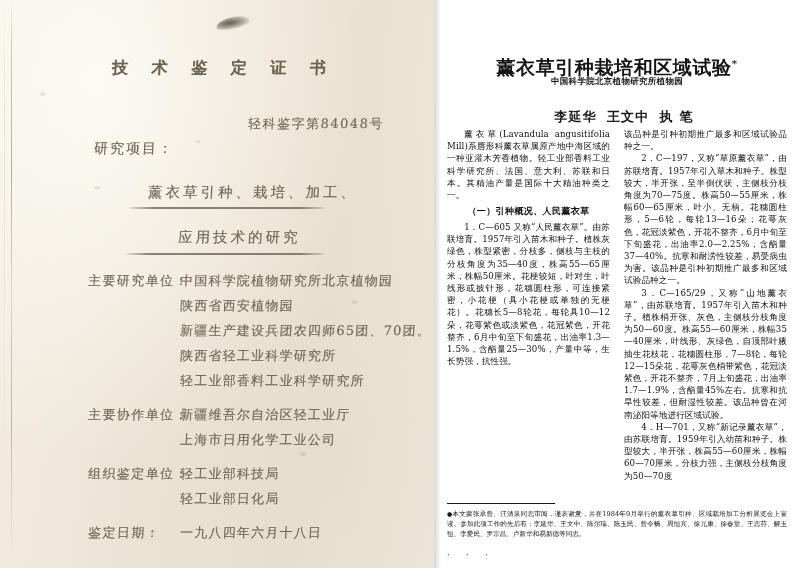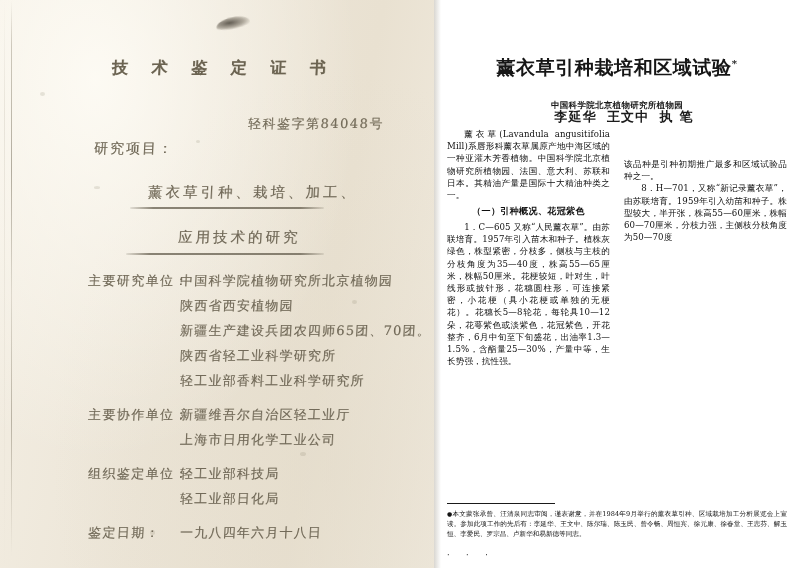--- a/index.html
+++ b/index.html
@@ -145,21 +145,21 @@
     font-size: 19px;
     letter-spacing: .6px;
     color: #161616;
   }
   .art-title sup {
     font-size: 10px;
     vertical-align: super;
   }
   .art-affil {
     position: absolute;
-    left: 0; top: 100px;
+    left: 0; top: 76px;
     width: 366px;
     text-align: center;
     font-size: 8.5px;
     font-weight: 700;
     letter-spacing: .3px;
     color: #1b1b1b;
   }
   .art-authors {
     position: absolute;
     left: 0; top: 108px;
@@ -185,21 +185,21 @@
     font-family: "DejaVu Serif", "Liberation Serif", serif;
     font-size: 8.6px;
     line-height: 1.42;
     color: #0f0f0f;
     text-align: justify;
     text-justify: inter-ideograph;
     letter-spacing: .1px;
     overflow: hidden;
   }
   .col p { margin: 0; text-indent: 2em; }
-  .col p.noind { text-indent: 0; margin-top: 30px; }
+  .col p.noind { text-indent: 0; }
   .sec-head {
     margin: 4px 0 3px 0 !important;
     text-indent: 0 !important;
     text-align: center;
     font-weight: 700;
     font-size: 9px;
     letter-spacing: .4px;
   }
 
   .fn-rule {
@@ -300,28 +300,30 @@
 
     <div class="art-affil">中国科学院北京植物研究所植物园</div>
 
     <div class="art-authors">
       <span>李延华</span><span class="sep"></span><span>王文中</span><span class="sep"></span><span>执 笔</span>
     </div>
 
     <div class="cols">
 
       <div class="col">
-        <p>薰衣草(Lavandula angusitifolia Mill)系唇形科薰衣草属原产地中海区域的一种亚灌木芳香植物。中国科学院北京植物研究所植物园、法国、意大利、苏联和日本。其精油产量是国际十大精油种类之一。</p>
-        <p class="sec-head">（一）引种概况、花冠紫色</p>
+        <p>薰衣草(Lavandula angusitifolia Mill)系唇形科薰衣草属原产地中海区域的一种亚灌木芳香植物。轻工业部香料工业科学研究所、法国、意大利、苏联和日本。其精油产量是国际十大精油种类之一。</p>
+        <p class="sec-head">（一）引种概况、人民薰衣草</p>
         <p>1．C—605 又称“人民薰衣草”。由苏联培育。1957年引入苗木和种子。植株灰绿色，株型紧密，分枝多，侧枝与主枝的分枝角度为35—40度，株高55—65厘米，株幅50厘米。花梗较短，叶对生，叶线形或披针形，花穗圆柱形，可连接紧密，小花梗（具小花梗或单独的无梗花）。花穗长5—8轮花，每轮具10—12朵，花萼紫色或淡紫色，花冠紫色，开花整齐，6月中旬至下旬盛花，出油率1.3—1.5%，含酯量25—30%，产量中等，生长势强，抗性强。</p>
       </div>
 
       <div class="col">
         <p class="noind">该品种是引种初期推广最多和区域试验品种之一。</p>
-        <p>8．H—701，又称“新记录薰衣草”，由苏联培育。1959年引入幼苗和种子。株型较大，半开张，株高55—60厘米，株幅60—70厘米，分枝力强，主侧枝分枝角度为50—70度</p>
+        <p>2．C—197，又称“草原薰衣草”，由苏联培育。1957年引入草木和种子。株型较大，半开张，呈半倒伏状，主侧枝分枝角度为70—75度。株高50—55厘米，株幅60—65厘米，叶小、无柄。花穗圆柱形，5—6轮，每轮13—16朵；花萼灰色，花冠淡紫色，开花不整齐，6月中旬至下旬盛花，出油率2.0—2.25%，含酯量37—40%。抗寒和耐涝性较差，易受病虫为害。该品种是引种初期推广最多和区域试验品种之一。</p>
+        <p>3．C—165/29，又称“山地薰衣草”，由苏联培育。1957年引入苗木和种子。植株梢开张、灰色，主侧枝分枝角度为50—60度。株高55—60厘米，株幅35—40厘米，叶线形、灰绿色，自顶部叶腋抽生花枝花，花穗圆柱形，7—8轮，每轮12—15朵花，花萼灰色梢带紫色，花冠淡紫色，开花不整齐，7月上旬盛花，出油率1.7—1.9%，含酯量45%左右。抗寒和抗旱性较差，但耐湿性较差。该品种曾在河南泌阳等地进行区域试验。</p>
+        <p>4．H—701，又称“新记录薰衣草”，由苏联培育。1959年引入幼苗和种子。株型较大，半开张，株高55—60厘米，株幅60—70厘米，分枝力强，主侧枝分枝角度为50—70度</p>
       </div>
 
     </div>
 
     <div class="fn-rule"></div>
     <div class="footnote">
       <span class="bullet">●</span><span>本文蒙张承曾、汪清泉同志审阅，谨表谢意，并在1984年9月举行的薰衣草引种、区域栽培加工分析展览会上宣读。参加此项工作的先后有：李延华、王文中、陈尔瑞、陈玉民、曾令畅、周恒宾、徐元康、徐春堂、王志芬、解玉恒、李爱民、罗宗昌、卢新华和易新德等同志。</span>
     </div>
 
     <div class="page-dots">· · ·</div>

